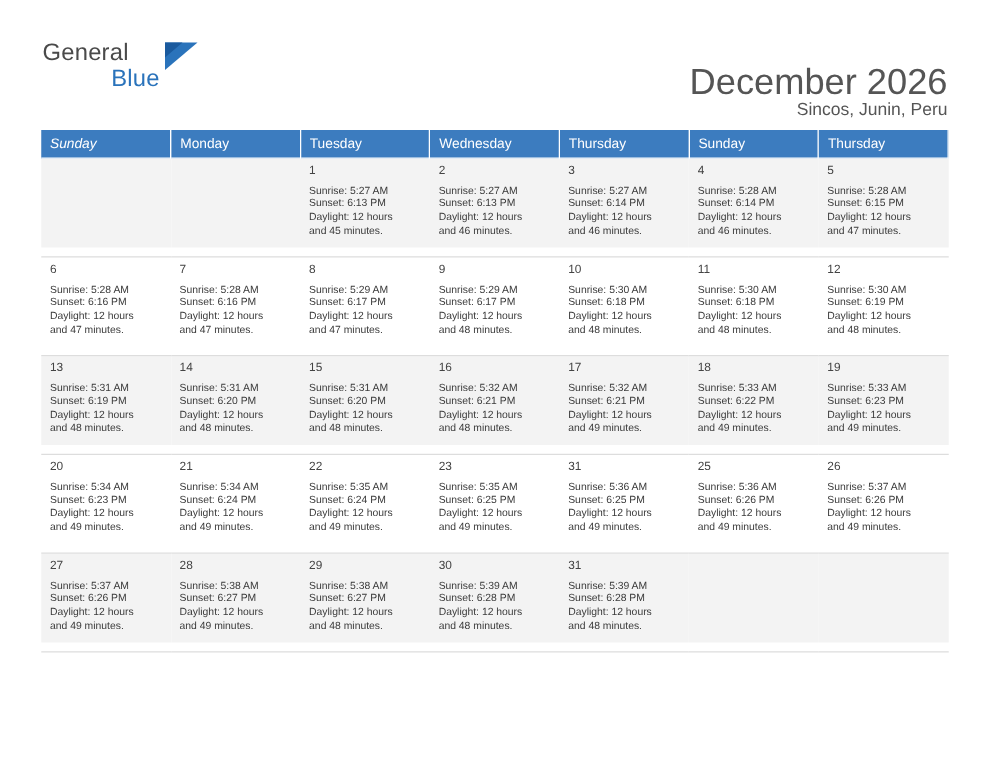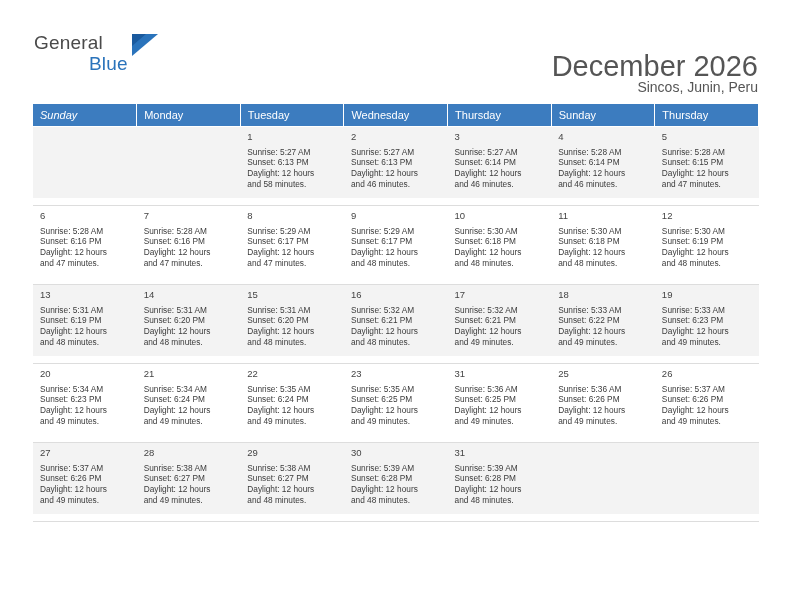--- a/index.html
+++ b/index.html
@@ -179,21 +179,21 @@
           </td>
           <td>
             <div class="cell"></div>
           </td>
           <td>
             <div class="cell">
               <span class="daynum">1</span>
               <span class="info-line">Sunrise: 5:27 AM</span>
               <span class="info-line">Sunset: 6:13 PM</span>
               <span class="info-line">Daylight: 12 hours</span>
-              <span class="info-line">and 58 minutes.</span>
+              <span class="info-line">and 45 minutes.</span>
             </div>
           </td>
           <td>
             <div class="cell">
               <span class="daynum">2</span>
               <span class="info-line">Sunrise: 5:27 AM</span>
               <span class="info-line">Sunset: 6:13 PM</span>
               <span class="info-line">Daylight: 12 hours</span>
               <span class="info-line">and 46 minutes.</span>
             </div>

